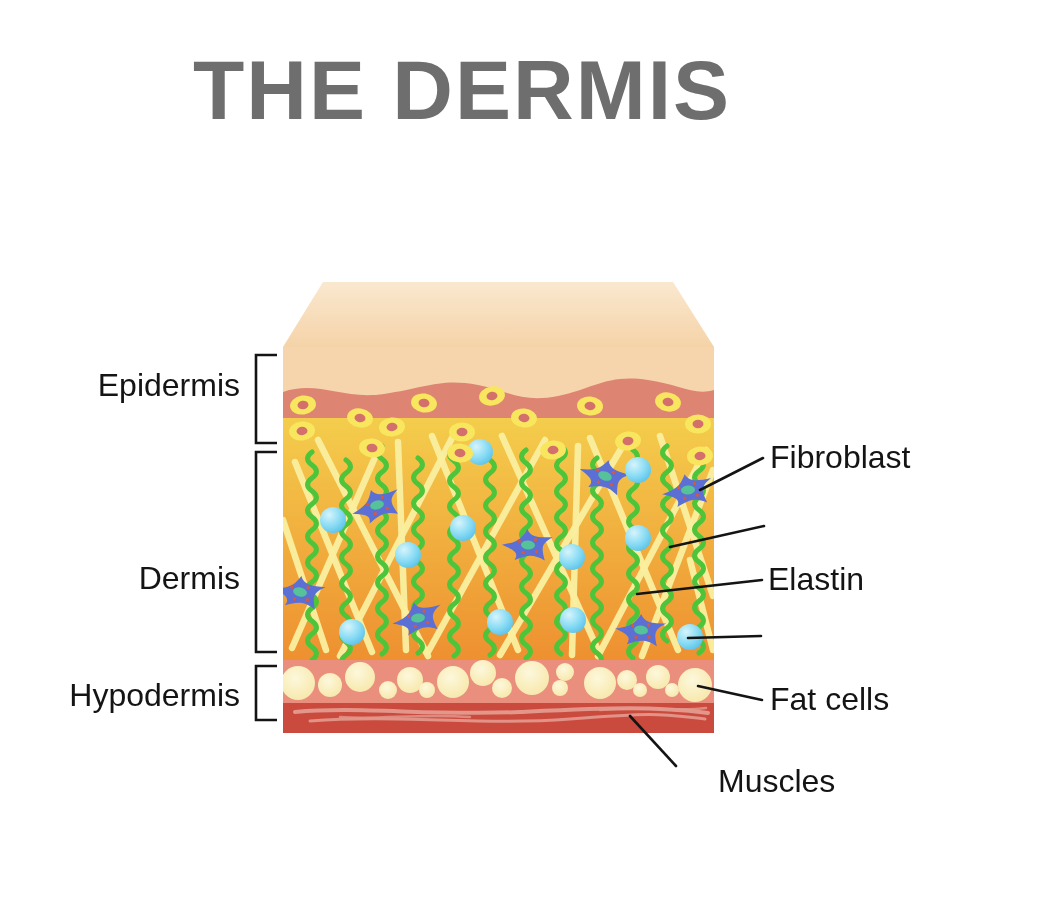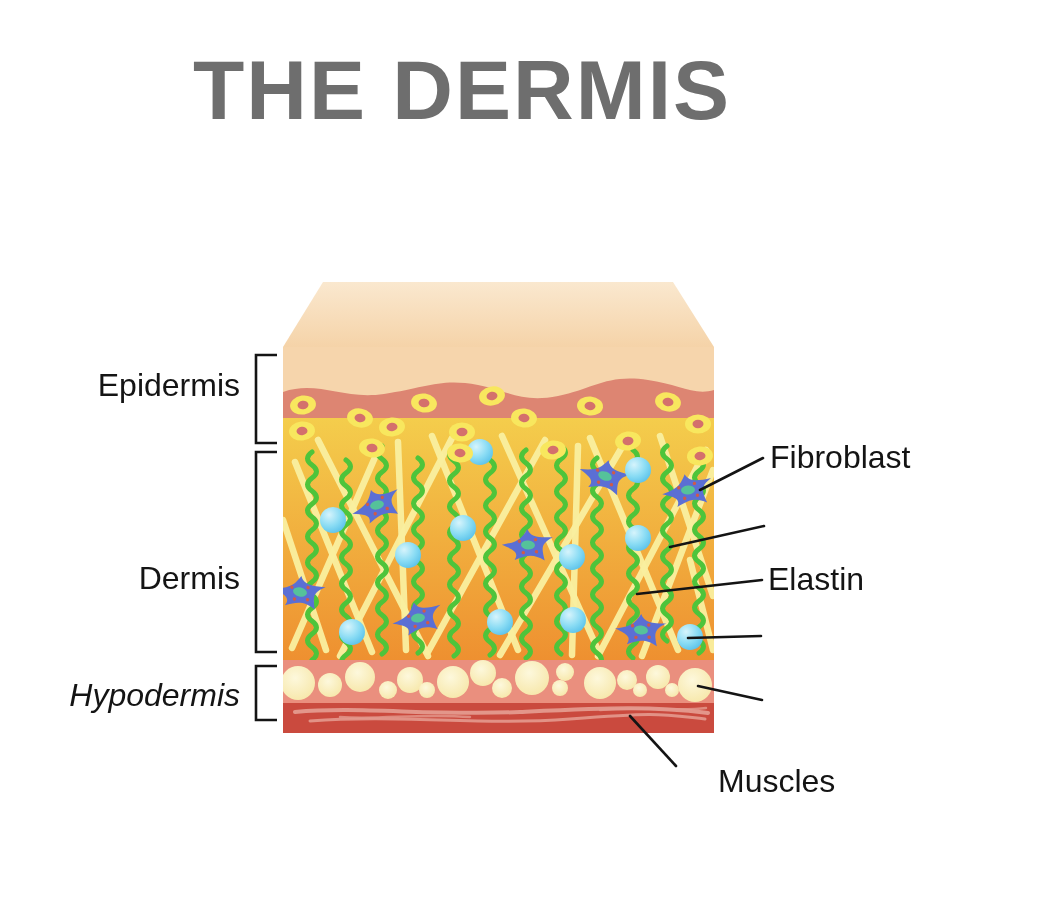--- a/index.html
+++ b/index.html
@@ -284,18 +284,19 @@
         <line x1="670" y1="547" x2="764" y2="526" stroke="#141414" stroke-width="2.6" stroke-linecap="round"></line>
         <line x1="637" y1="594" x2="762" y2="580" stroke="#141414" stroke-width="2.6" stroke-linecap="round"></line>
         <line x1="688" y1="638" x2="761" y2="636" stroke="#141414" stroke-width="2.6" stroke-linecap="round"></line>
         <line x1="698" y1="686" x2="762" y2="700" stroke="#141414" stroke-width="2.6" stroke-linecap="round"></line>
         <line x1="630" y1="716" x2="676" y2="766" stroke="#141414" stroke-width="2.6" stroke-linecap="round"></line>
       </g>
     </svg>
 
   <div class="lbl left" style="left:25px;top:367px;">Epidermis</div>
   <div class="lbl left" style="left:25px;top:549px;margin-top:11px;">Dermis</div>
-  <div class="lbl left" style="left:25px;top:677px;font-style:italic;">Hypodermis</div>
+  <div class="lbl left" style="left:25px;top:677px;">Hypodermis</div>
 
   <div class="lbl" style="left:770px;top:439px;">Fibroblast</div>
   <div class="lbl" style="left:768px;top:561px;">Elastin</div>
+  <div class="lbl" style="left:770px;top:681px;">Fat cells</div>
   <div class="lbl" style="left:678px;top:763px;margin-left:40px;">Muscles</div>
 </div>
 
 </body></html>

